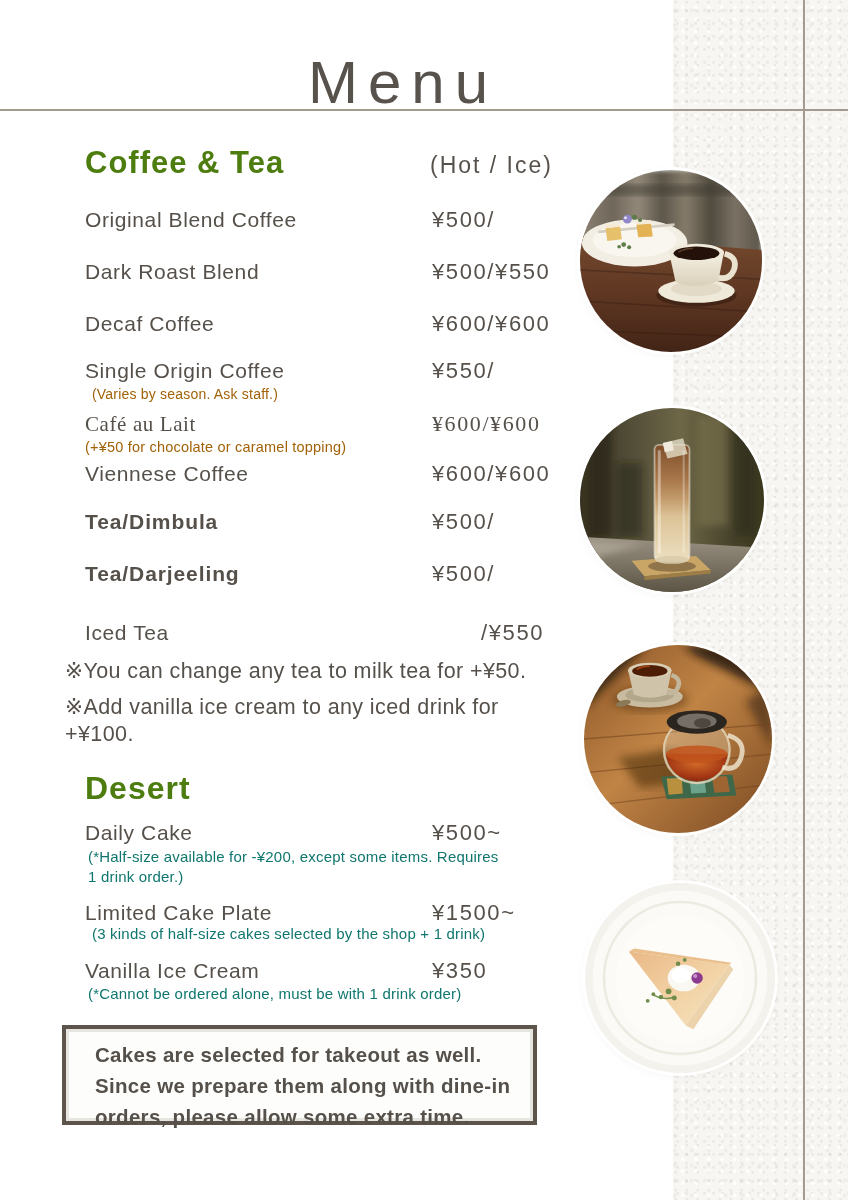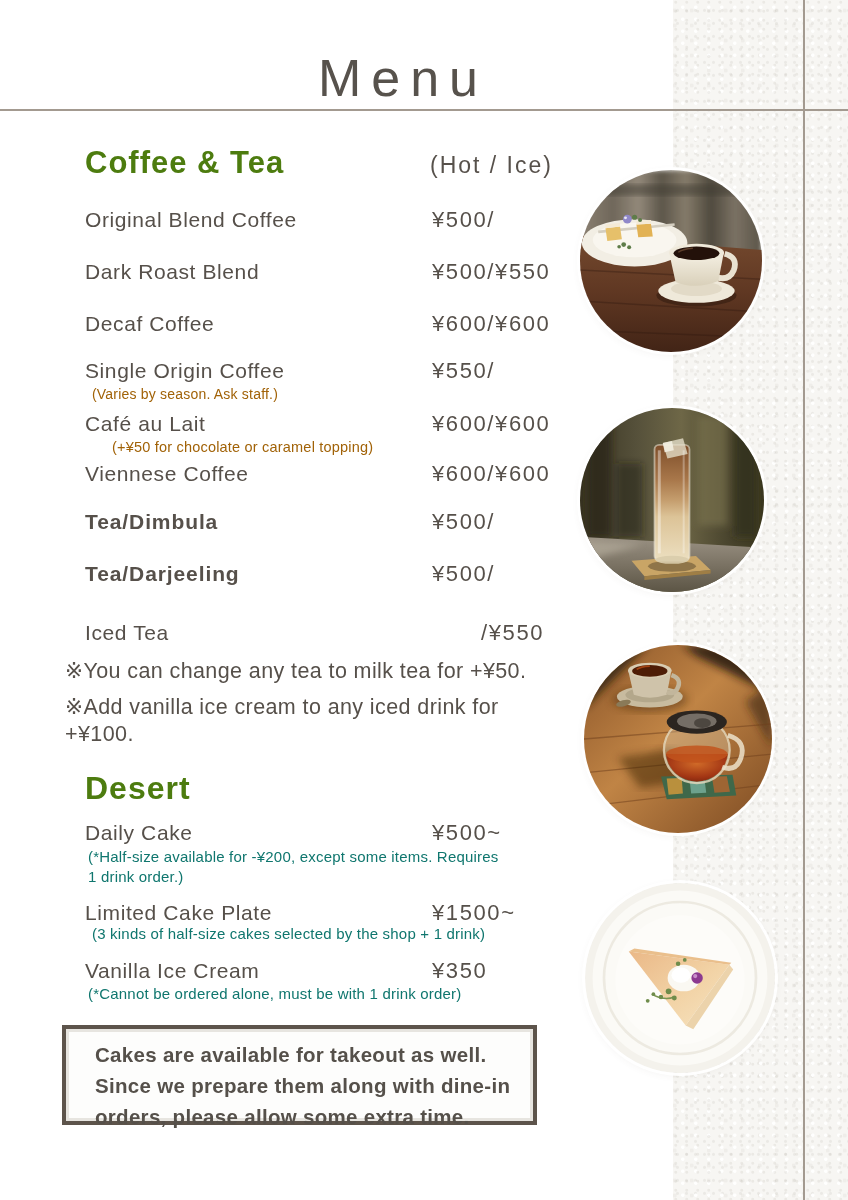--- a/index.html
+++ b/index.html
@@ -17,21 +17,21 @@
       radial-gradient(circle at 25% 25%, rgba(185,180,170,.20) 1px, transparent 1.9px),
       radial-gradient(circle at 75% 60%, rgba(255,255,255,.95) 1.3px, transparent 2.2px),
       radial-gradient(circle at 50% 80%, rgba(175,170,160,.16) 1px, transparent 2px),
       radial-gradient(circle at 10% 70%, rgba(185,180,168,.13) 1.5px, transparent 2.5px);
     background-size:11px 9px,13px 12px,9px 13px,17px 15px;
   }
   .vline{position:absolute;left:803px;top:0;width:2px;height:1200px;background:#a39a90;}
   .hline{position:absolute;left:0;top:109px;width:848px;height:2px;background:#a39a90;}
   .title{
     position:absolute;top:48px;left:0;width:806px;margin:0;text-align:center;
-    font-size:52px;font-weight:400;letter-spacing:10px;color:#57524c;
+    font-size:60px;font-weight:400;letter-spacing:10px;color:#57524c;
   }
   .sec-head{position:absolute;left:85px;margin:0;font-size:31px;font-weight:bold;letter-spacing:1px;color:#4d7c0f;white-space:nowrap;}
   .price-header{position:absolute;left:430px;top:152px;font-size:23px;letter-spacing:2px;color:#57514b;white-space:nowrap;}
   .row{position:absolute;left:0;top:0;width:620px;height:30px;}
   .nm{position:absolute;left:85px;top:0;font-size:21px;letter-spacing:.6px;white-space:nowrap;}
   .pr{position:absolute;left:432px;top:-1px;font-size:22px;letter-spacing:1.6px;white-space:nowrap;}
   .row.bold .nm{font-weight:bold;letter-spacing:.9px;}
   .pr.ice-only{left:481px;}
   .subnote{position:absolute;font-size:14.5px;letter-spacing:.2px;color:#a16207;white-space:nowrap;}
   .teanote{position:absolute;left:65px;font-size:21.5px;letter-spacing:.4px;white-space:nowrap;}
@@ -76,25 +76,25 @@
   <div class="row" style="top:312px;">
     <span class="nm">Decaf Coffee</span>
     <span class="pr">¥600/¥600</span>
   </div>
   <div class="row" style="top:359px;">
     <span class="nm">Single Origin Coffee</span>
     <span class="pr">¥550/</span>
   </div>
   <div class="subnote" style="left:92px;top:386px;font-size:14px;">(Varies by season. Ask staff.)</div>
 
-  <div class="row" style="top:412px;">
+  <div class="row" style="top:412px;font-family:Liberation Serif, serif;">
     <span class="nm">Café au Lait</span>
     <span class="pr">¥600/¥600</span>
   </div>
-  <div class="subnote" style="left:85px;top:439px;margin-left:27px;">(+¥50 for chocolate or caramel topping)</div>
+  <div class="subnote" style="left:85px;top:439px;">(+¥50 for chocolate or caramel topping)</div>
 
   <div class="row" style="top:462px;">
     <span class="nm">Viennese Coffee</span>
     <span class="pr">¥600/¥600</span>
   </div>
   <div class="row bold" style="top:510px;">
     <span class="nm">Tea/Dimbula</span>
     <span class="pr">¥500/</span>
   </div>
   <div class="row bold" style="top:562px;">
@@ -127,21 +127,21 @@
   </div>
   <div class="dessnote" style="left:92px;top:924px;">(3 kinds of half-size cakes selected by the shop + 1 drink)</div>
 
   <div class="row" style="top:959px;">
     <span class="nm">Vanilla Ice Cream</span>
     <span class="pr">¥350</span>
   </div>
   <div class="dessnote" style="left:88px;top:984px;">(*Cannot be ordered alone, must be with 1 drink order)</div>
 
   <div class="takeout-box">
-    <div class="line">Cakes are available for takeout as well.</div>
+    <div class="line">Cakes are selected for takeout as well.</div>
     <div class="line">Since we prepare them along with dine-in</div>
     <div class="line">orders, please allow some extra time.</div>
   </div>
 
   <div class="photo ph1" aria-label="hot-coffee-with-cake-photo">
     <svg viewBox="0 0 100 100" width="182" height="182">
       <defs>
         <linearGradient id="p1books" x1="0" y1="0" x2="1" y2="0">
           <stop offset="0" stop-color="#8d8274"></stop>
             <stop offset=".18" stop-color="#6f675a"></stop>

